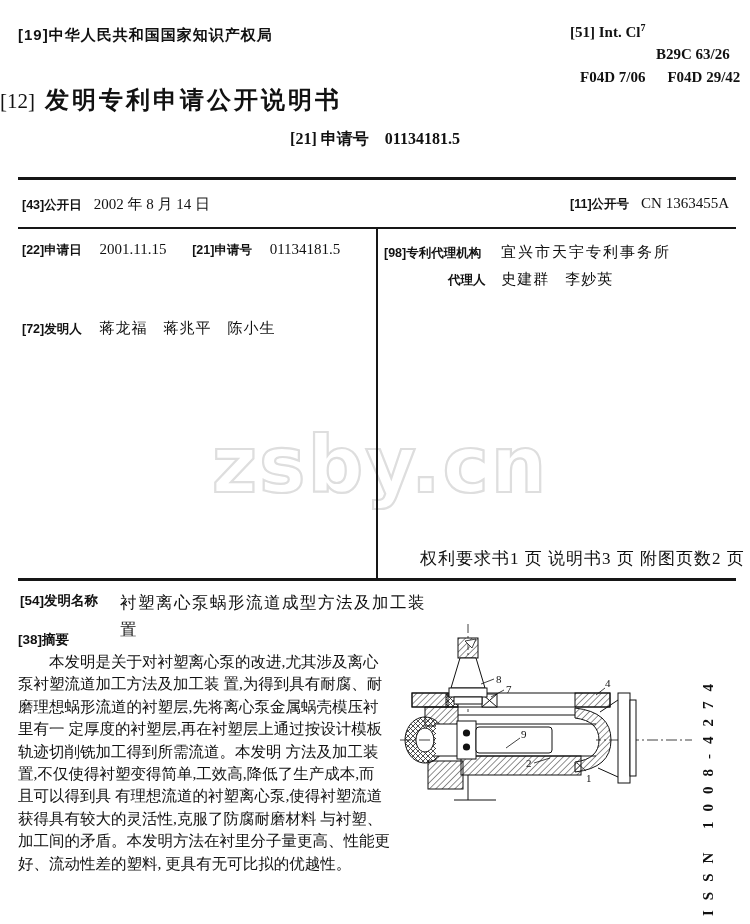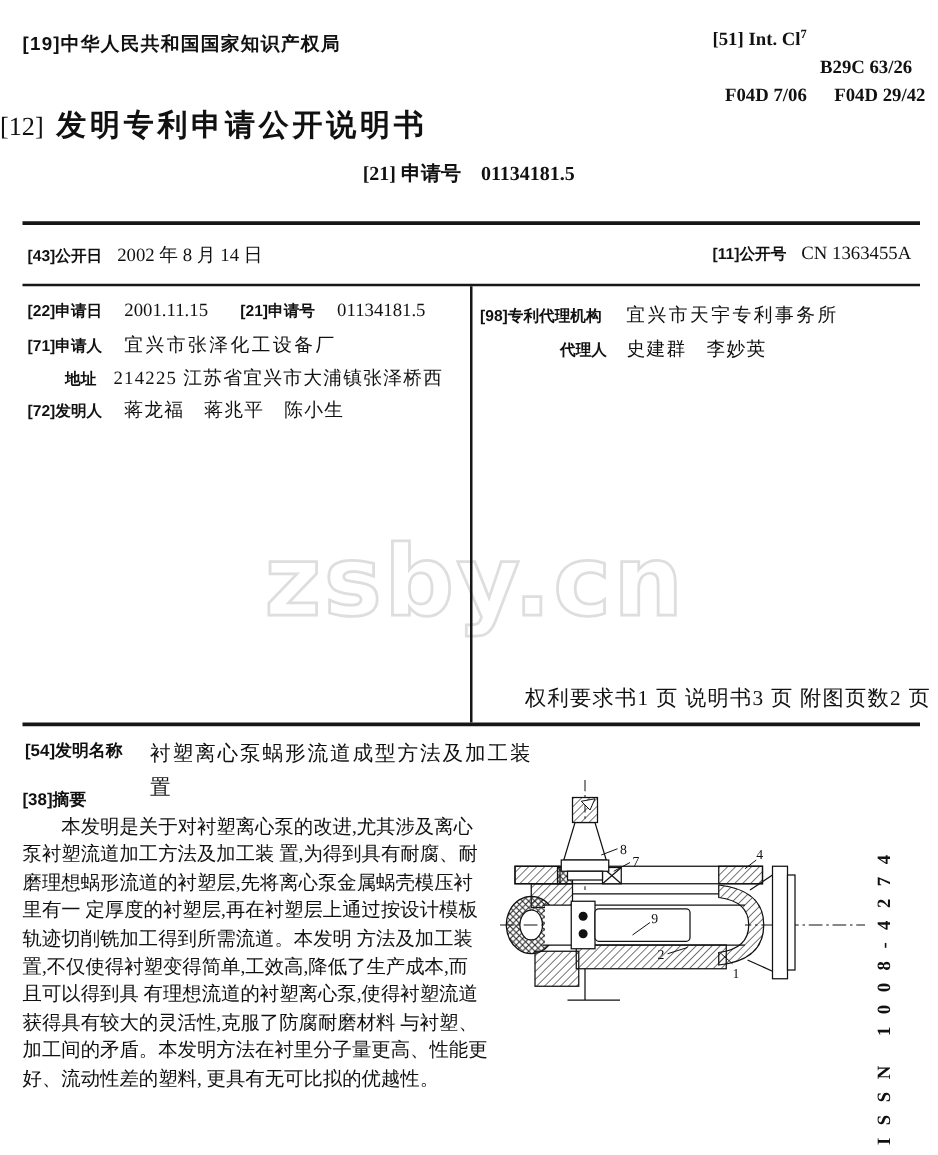--- a/index.html
+++ b/index.html
@@ -85,28 +85,20 @@
   </div>
   <div class="abs pubrow-r">
     <span class="blabel sm">[11]公开号</span><span class="val">CN 1363455A</span>
   </div>
 
   <div class="abs r1">
     <span class="blabel sm">[22]申请日</span>
     <span style="margin-left:14px">2001.11.15</span>
     <span class="blabel sm" style="margin-left:22px">[21]申请号</span>
     <span style="margin-left:14px">01134181.5</span>
-  </div>
-  <div class="abs r2">
-    <span class="blabel sm">[71]申请人</span>
-    <span style="margin-left:14px;letter-spacing:2px">宜兴市张泽化工设备厂</span>
-  </div>
-  <div class="abs r3">
-    <span class="blabel sm">地址</span>
-    <span style="margin-left:10px;letter-spacing:1px">214225 江苏省宜兴市大浦镇张泽桥西</span>
   </div>
   <div class="abs r4">
     <span class="blabel sm">[72]发明人</span>
     <span style="margin-left:14px;letter-spacing:1px">蒋龙福　蒋兆平　陈小生</span>
   </div>
 
   <div class="abs r74">
     <span class="blabel sm">[98]专利代理机构</span>
     <span style="margin-left:16px;letter-spacing:2px">宜兴市天宇专利事务所</span>
   </div>

